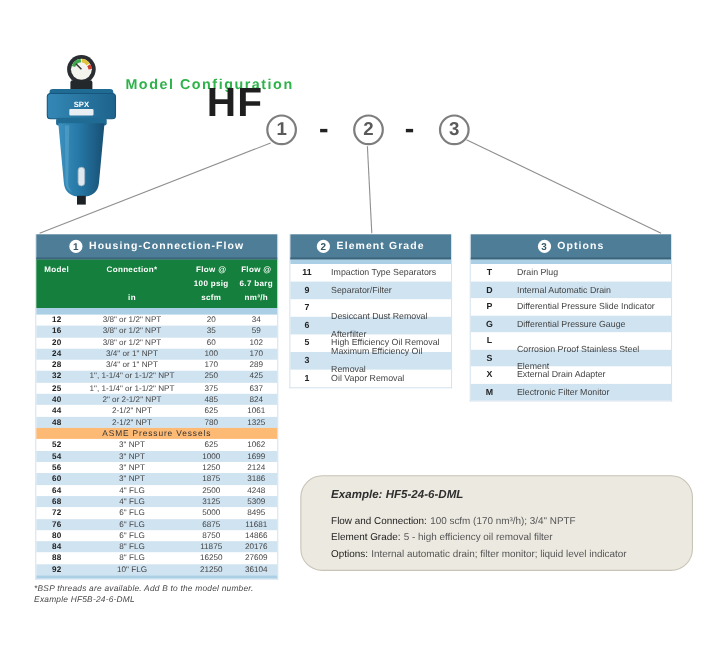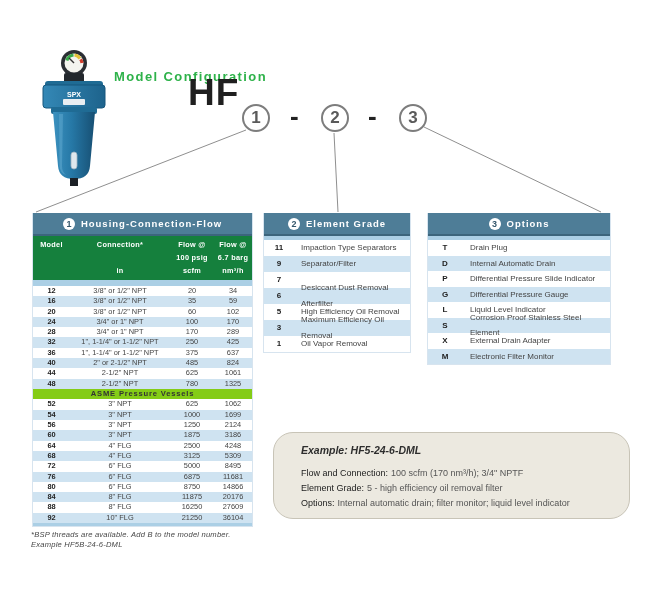--- a/index.html
+++ b/index.html
@@ -54,22 +54,22 @@
   .hl { color:#fff; font-size:7.3px; font-weight:bold; text-align:center; letter-spacing:0.3px; line-height:13px; }
   .r1{grid-row:1;} .r2{grid-row:2;} .r3{grid-row:3;}
   .w-model{width:37px;} .w-conn{width:100px;} .w-f1{width:44px;} .w-f2{width:38px;}
   #housing-table .band { height:6px; }
   #housing-table .trow { height:10.3px; font-size:7.4px; line-height:10.3px; }
   .c-model { width:37px; text-align:center; font-weight:bold; color:#222; }
   .c-conn  { width:100px; text-align:center; }
   .c-f1    { width:44px; text-align:center; }
   .c-f2    { width:38px; text-align:center; }
   .section-row {
-    height:10.5px; line-height:10.5px; background:#84cc16;
-    font-size:7.6px; font-weight:bold; color:#333; text-align:center; letter-spacing:0.8px;
+    height:10.5px; line-height:10.5px; background:#fdba74;
+    font-size:7.6px; font-weight:normal; color:#333; text-align:center; letter-spacing:0.8px;
   }
   .bottom-band { height:3px; background:#abcfe5; }
 
   
   #element-table { left:263px; top:213px; width:148px; }
   #element-table .band { height:4px; }
   #element-table .trow { height:16px; font-size:8px; line-height:16px; }
   .g-code { width:30px; text-align:center; font-weight:bold; color:#222; }
   .g-desc { flex:1; padding-left:7px; }
 
@@ -215,21 +215,21 @@
           <span class="c-f1">170</span>
           <span class="c-f2">289</span>
         </div>
         <div class="trow">
           <span class="c-model">32</span>
           <span class="c-conn">1", 1-1/4" or 1-1/2" NPT</span>
           <span class="c-f1">250</span>
           <span class="c-f2">425</span>
         </div>
         <div class="trow">
-          <span class="c-model">36</span>
+          <span class="c-model">25</span>
           <span class="c-conn">1", 1-1/4" or 1-1/2" NPT</span>
           <span class="c-f1">375</span>
           <span class="c-f2">637</span>
         </div>
         <div class="trow">
           <span class="c-model">40</span>
           <span class="c-conn">2" or 2-1/2" NPT</span>
           <span class="c-f1">485</span>
           <span class="c-f2">824</span>
         </div>
@@ -379,21 +379,20 @@
         <div class="trow">
           <span class="o-code">P</span>
           <span class="o-desc">Differential Pressure Slide Indicator</span>
         </div>
         <div class="trow">
           <span class="o-code">G</span>
           <span class="o-desc">Differential Pressure Gauge</span>
         </div>
         <div class="trow">
           <span class="o-code">L</span>
-          <span class="o-desc">Liquid Level Indicator</span>
         </div>
         <div class="trow">
           <span class="o-code">S</span>
           <span class="o-desc">Corrosion Proof Stainless Steel Element</span>
         </div>
         <div class="trow">
           <span class="o-code">X</span>
           <span class="o-desc">External Drain Adapter</span>
         </div>
         <div class="trow">

